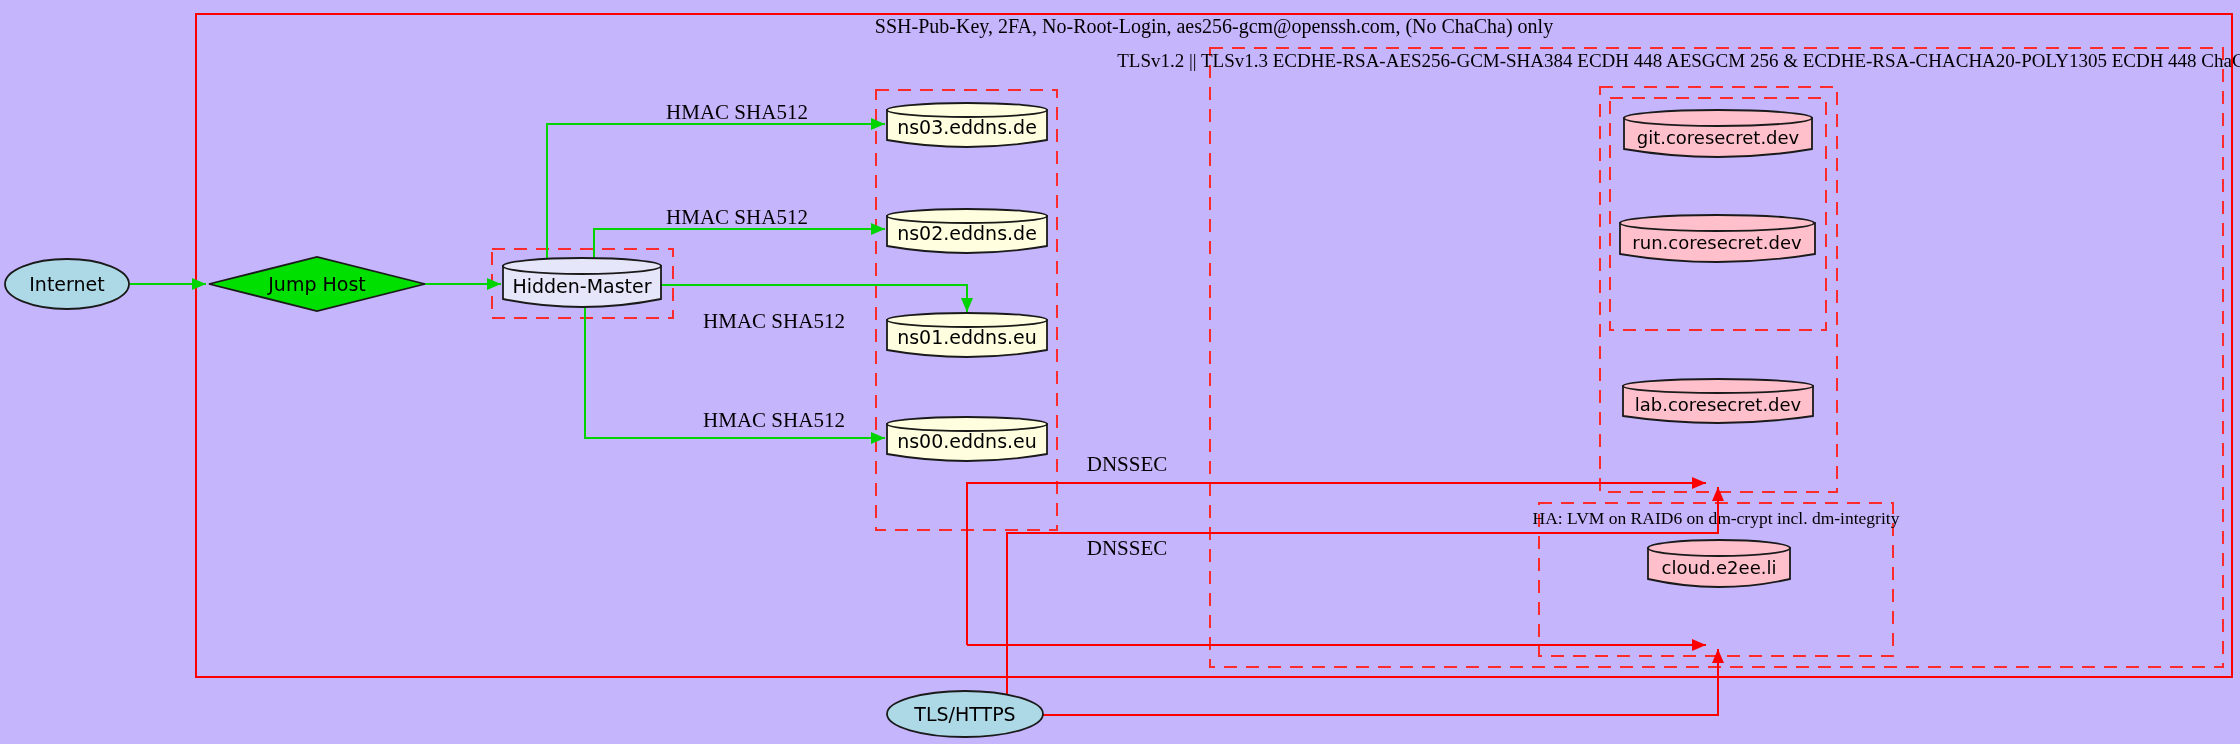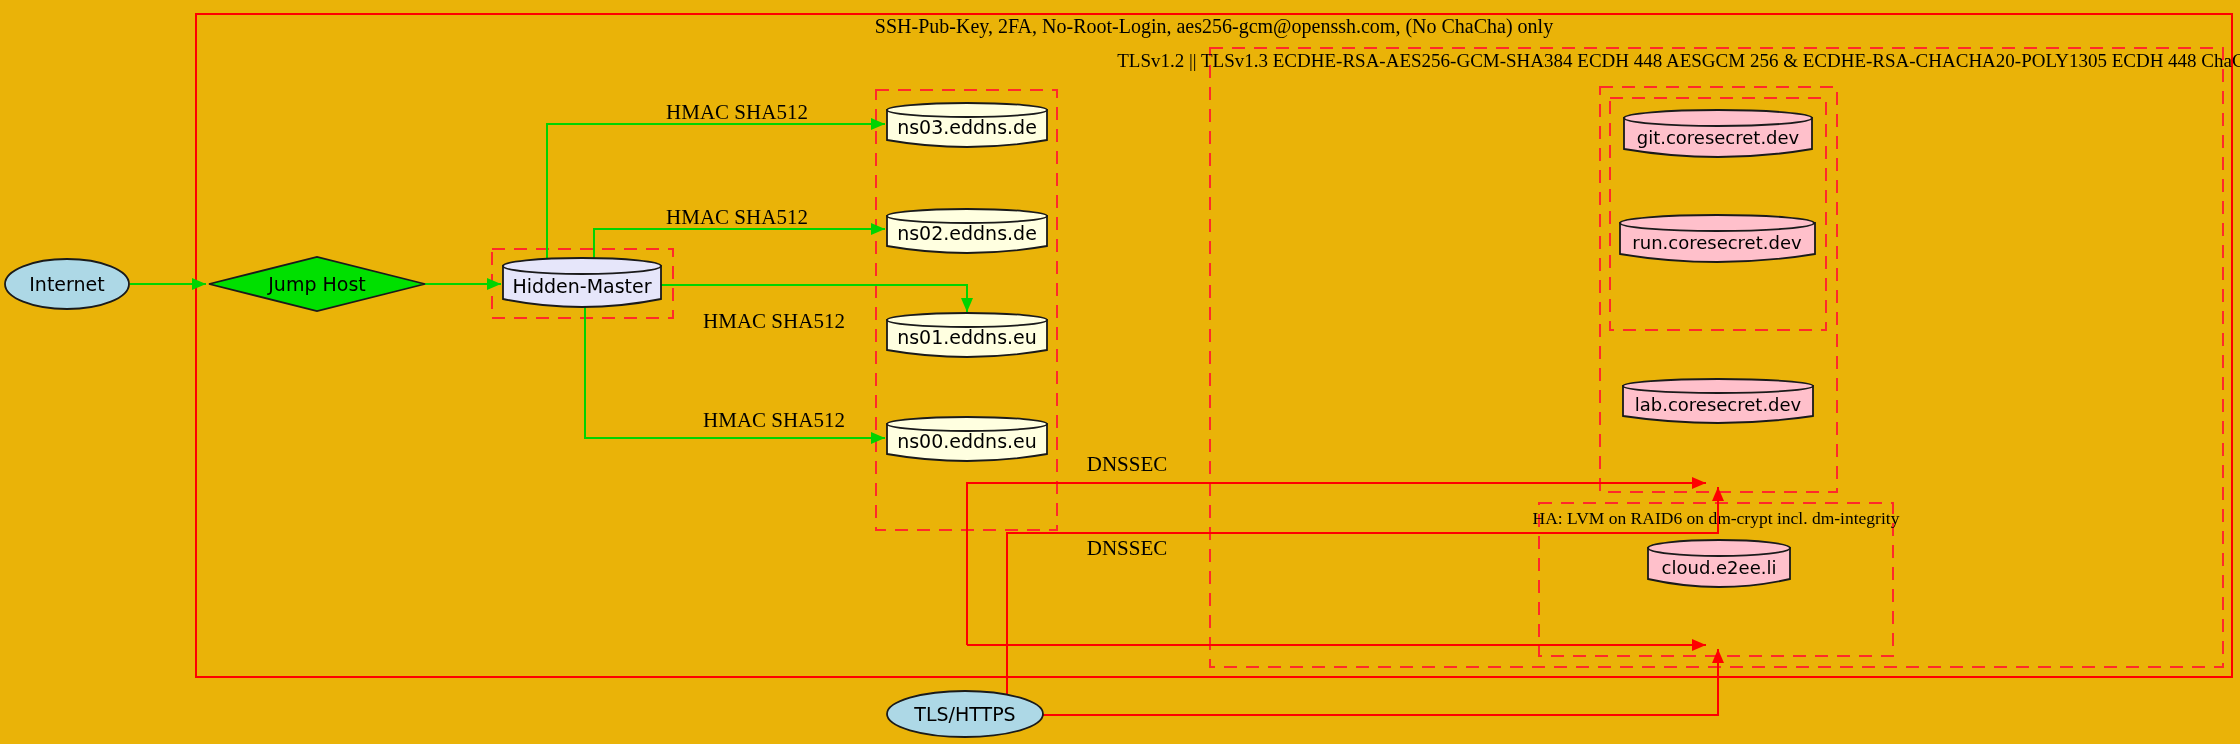--- a/index.html
+++ b/index.html
@@ -1,16 +1,16 @@
 <!DOCTYPE html>
 <html><head>
 <meta charset="utf-8">
 <style>
   html,body{margin:0;padding:0;background:#ffffff;}
-  .stage{position:relative;width:2240px;height:744px;background:#eab308;overflow:hidden;}
+  .stage{position:relative;width:2240px;height:744px;background:#c4b5fd;overflow:hidden;}
   svg{display:block;}
   .node-label{font-family:"DejaVu Sans","Liberation Sans",sans-serif;font-size:19px;fill:#000;text-anchor:middle;}
   .node-label-sm{font-family:"DejaVu Sans","Liberation Sans",sans-serif;font-size:18px;fill:#000;text-anchor:middle;}
   .cluster-label{font-family:"Liberation Serif","DejaVu Serif",serif;fill:#000;text-anchor:middle;}
   .edge-label{font-family:"Liberation Serif","DejaVu Serif",serif;font-size:21px;fill:#000;text-anchor:middle;}
   .cluster-dashed{fill:none;stroke:#ff2a2a;stroke-width:2;stroke-dasharray:13 9;}
   .cluster-solid{fill:none;stroke:#ff0000;stroke-width:2;}
   .edge{fill:none;stroke-width:2;}
   .shape{stroke:#1a1a1a;stroke-width:1.8;}
 </style>

